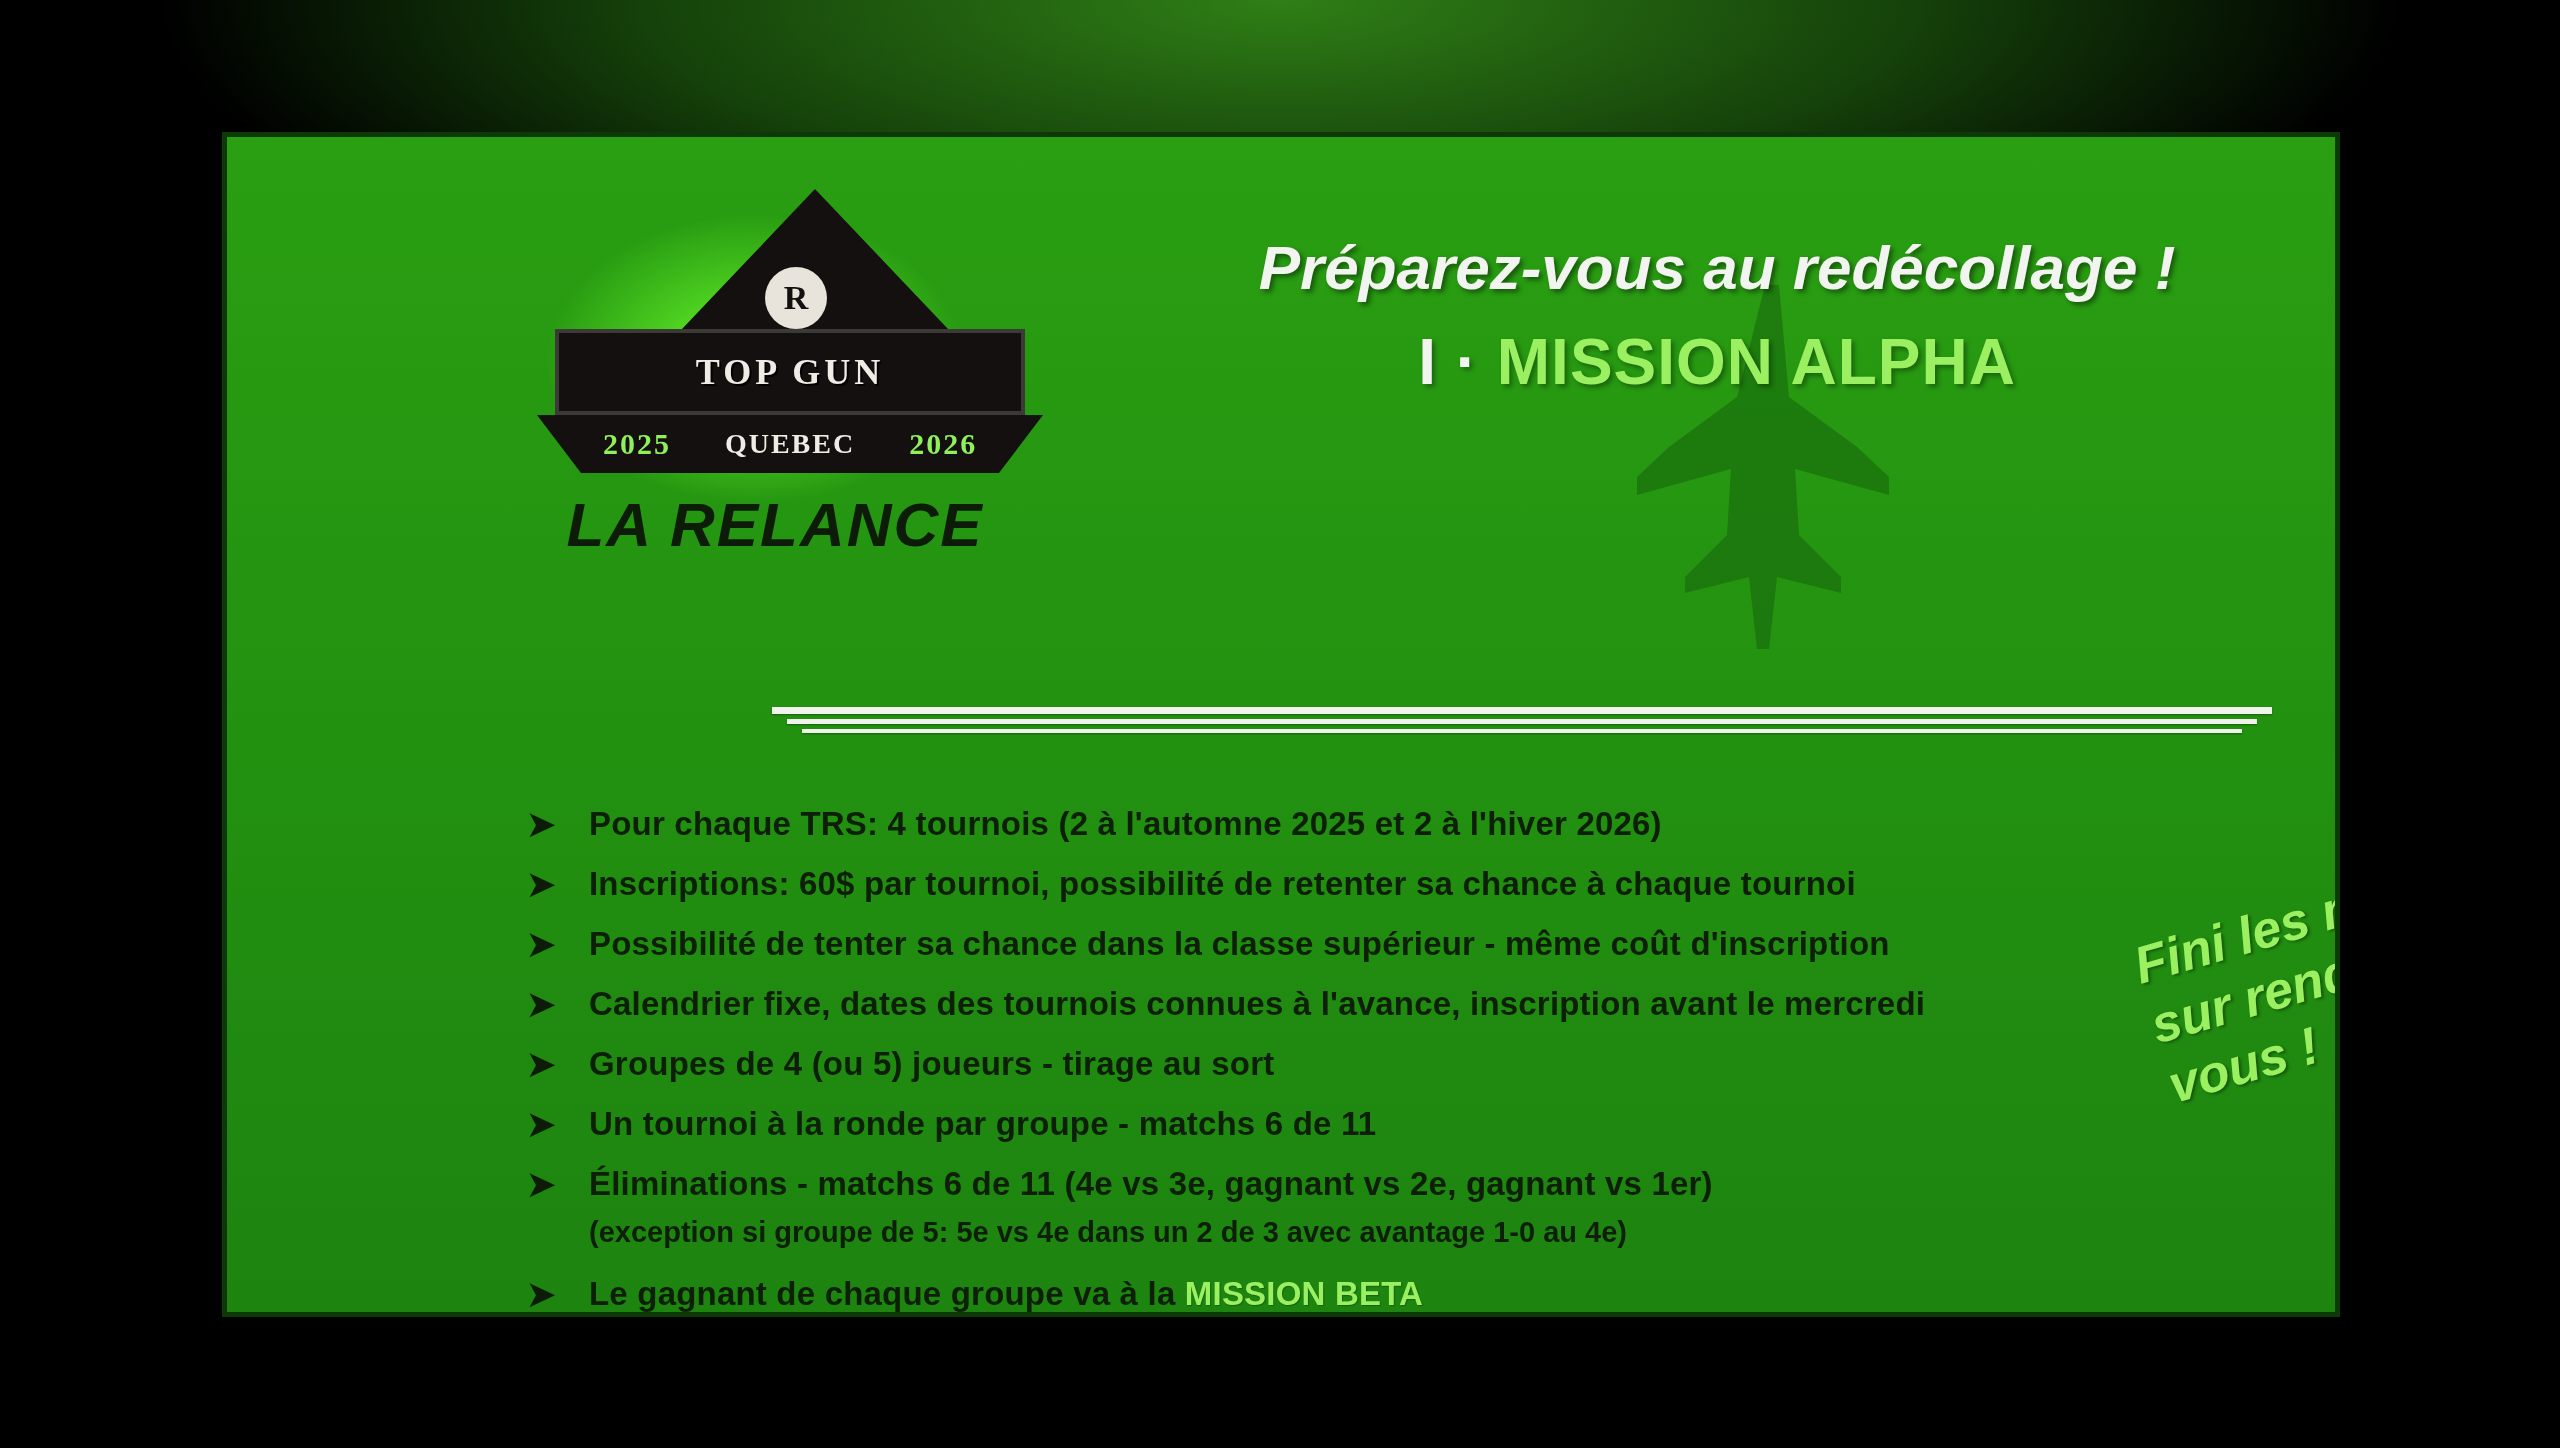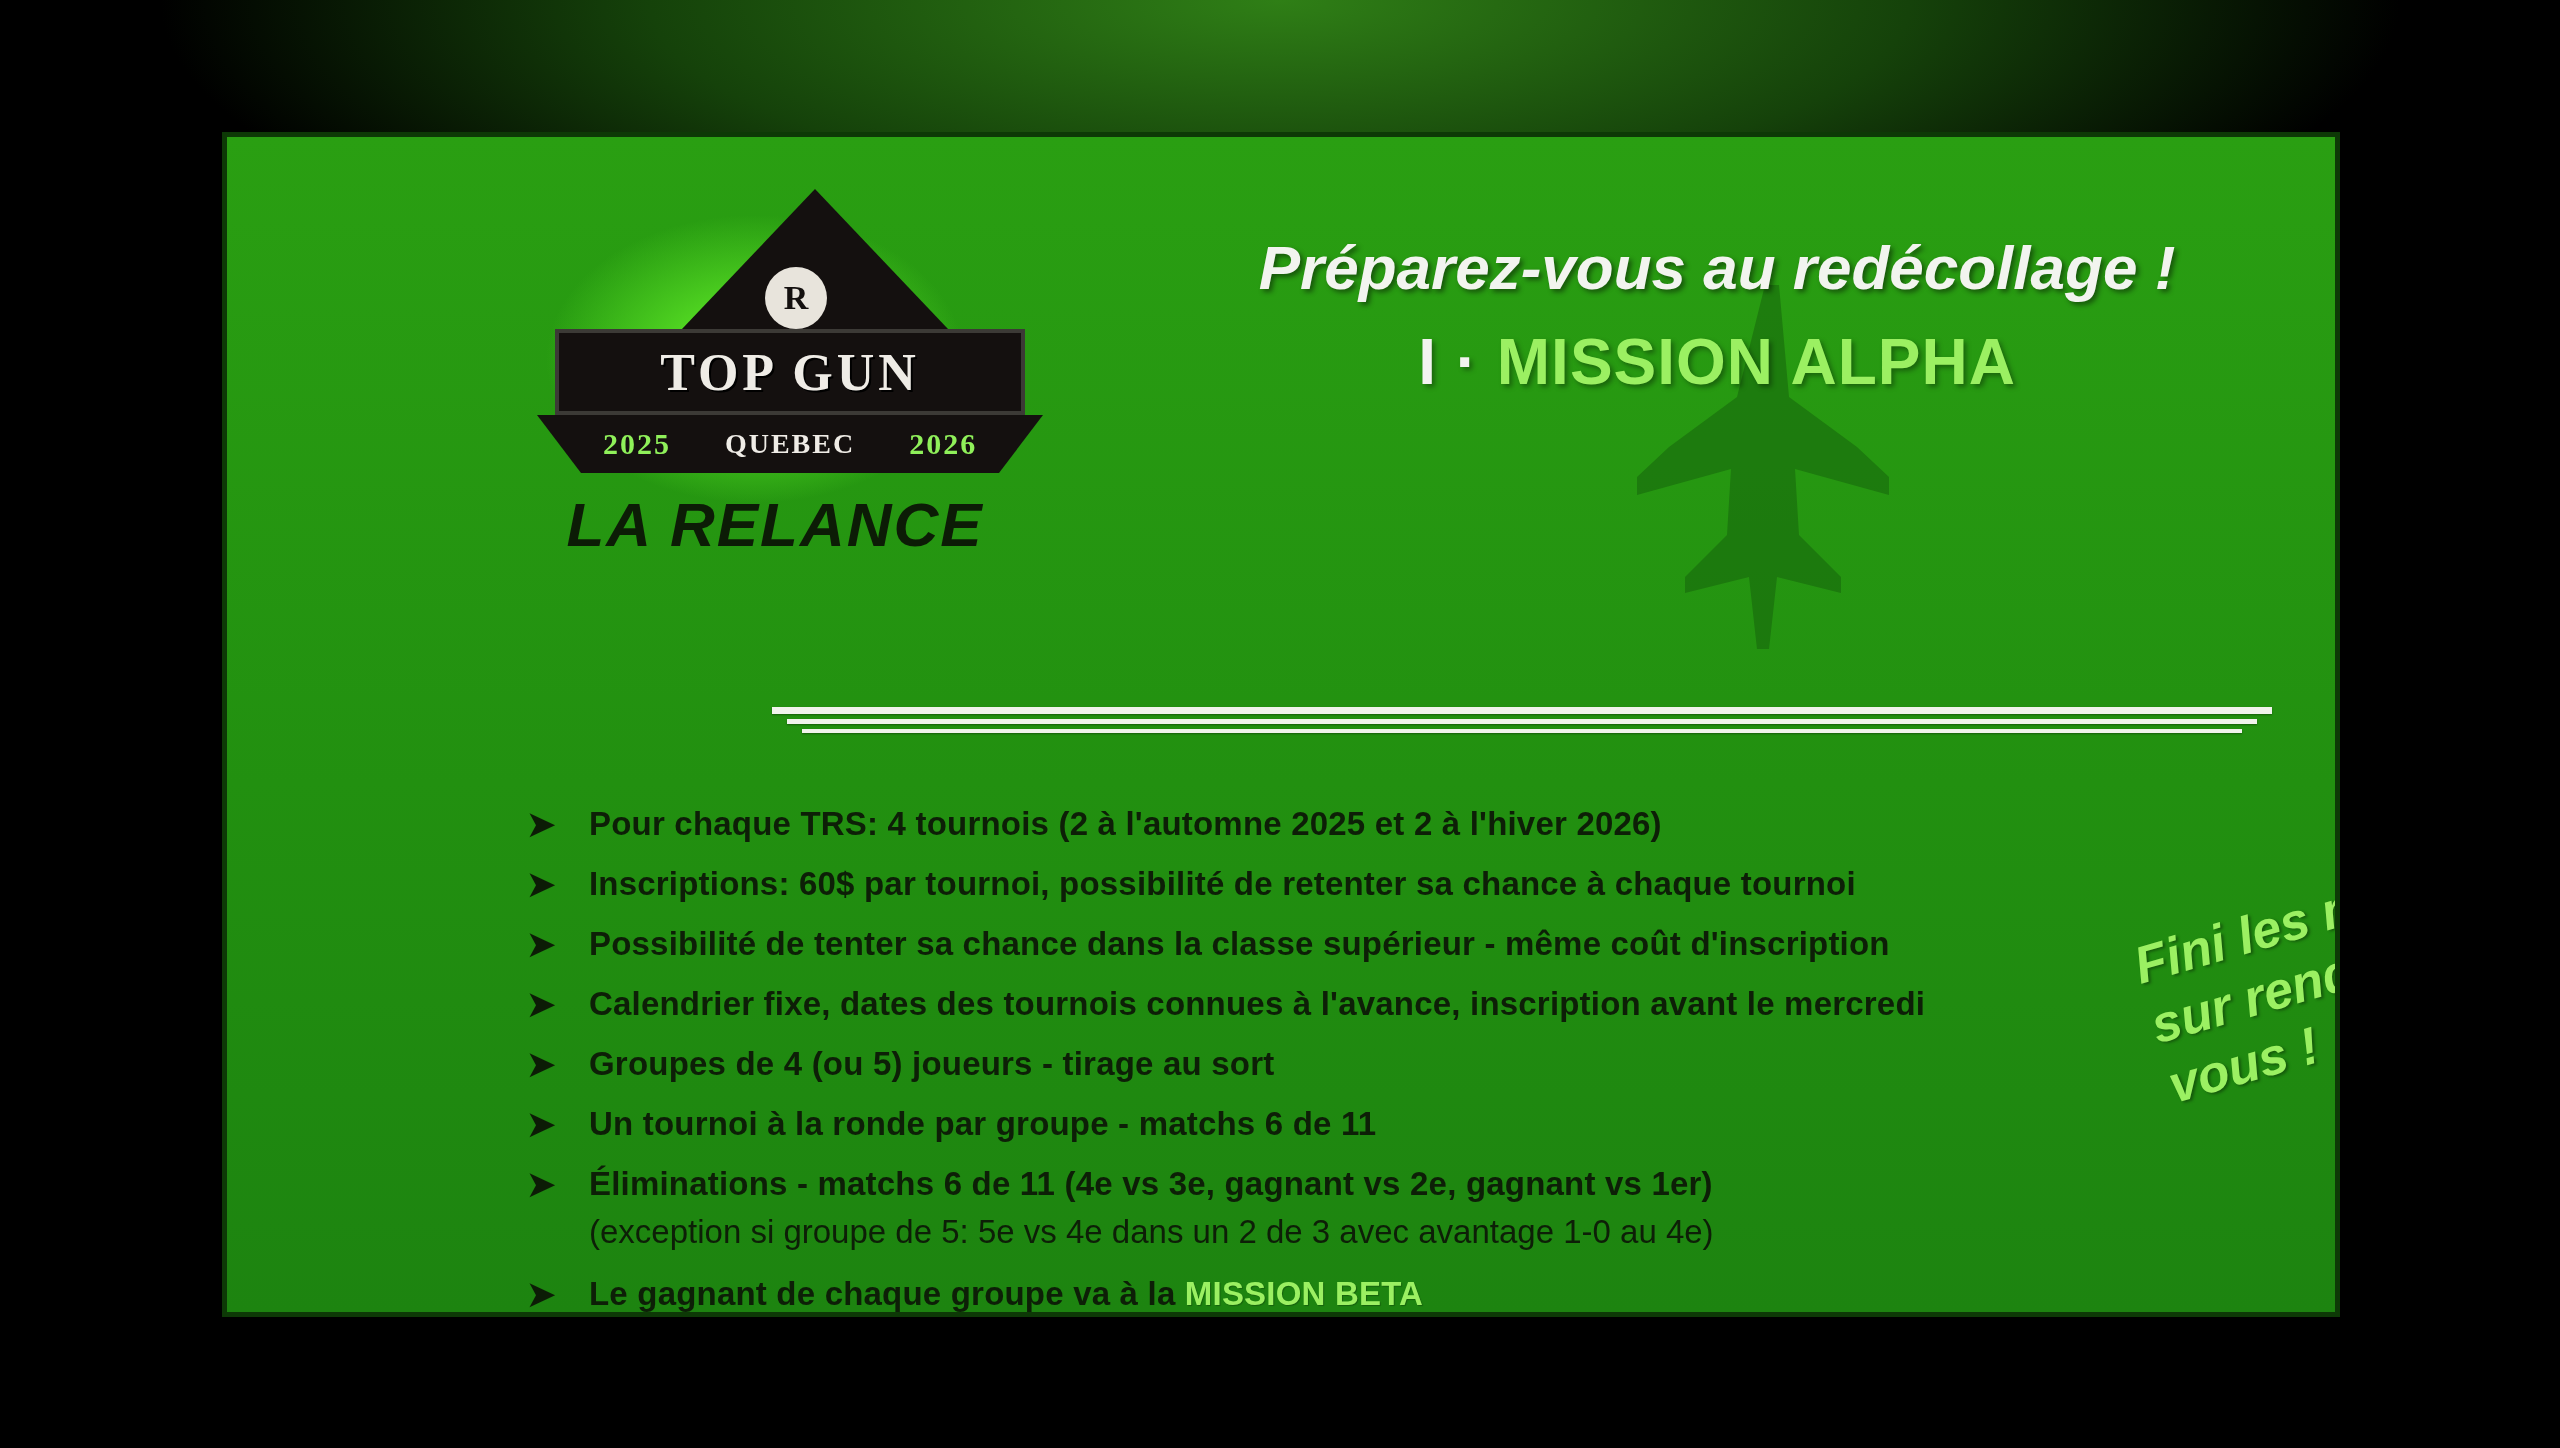--- a/index.html
+++ b/index.html
@@ -108,21 +108,21 @@
     border: 4px solid #3c3a36;
     box-sizing: border-box;
     display: flex;
     align-items: center;
     justify-content: center;
   }
   .badge-topgun {
     color: #efece6;
     font-family: "Liberation Serif", serif;
     font-weight: bold;
-    font-size: 52px;
+    font-size: 36px;
     letter-spacing: 4px;
     text-shadow: 2px 2px 0 #000;
   }
   .badge-base {
     position: absolute;
     left: 10px;
     top: 226px;
     width: 550px;
     height: 58px;
     background: #14100f;
@@ -229,24 +229,24 @@
     font-weight: bold;
     letter-spacing: 0.2px;
   }
   .bullet-text .accent {
     color: #9bf062;
     text-shadow: 1px 1px 1px rgba(0,0,0,0.25);
     text-align: right;
   }
   .sub-line {
     margin: 4px 0 18px 62px;
-    font-size: 33px;
+    font-size: 29px;
     line-height: 44px;
     color: #0d1f07;
-    font-weight: normal;
+    font-weight: bold;
   }
 
   
   .tagline {
     position: absolute;
     left: 1900px;
     top: 800px;
     width: 400px;
     transform: rotate(-16deg);
     transform-origin: left top;

